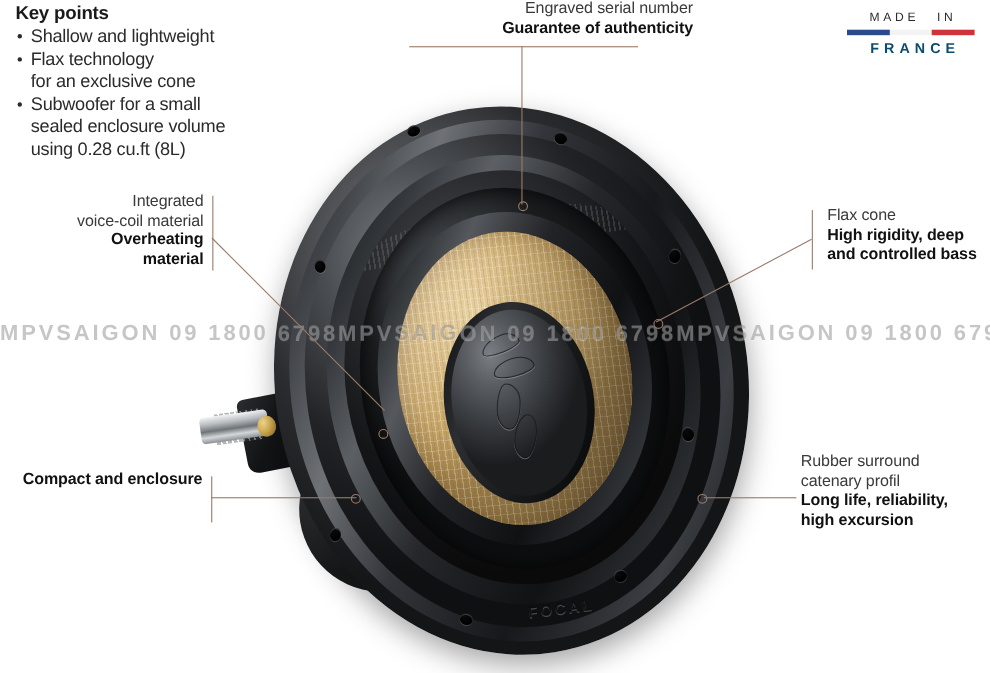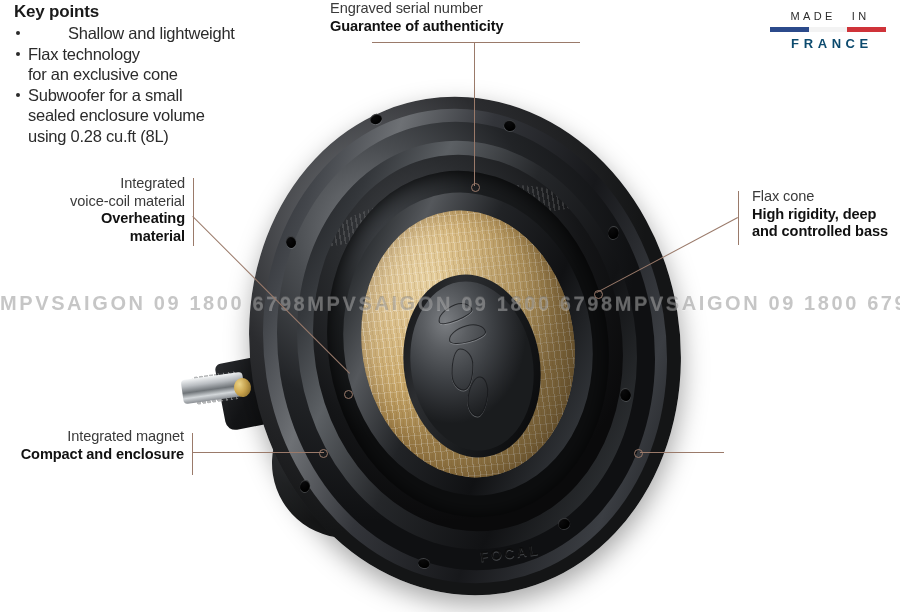--- a/index.html
+++ b/index.html
@@ -42,21 +42,21 @@
   .mif-country{
     font-size:13px;letter-spacing:4.6px;font-weight:bold;color:#0c4a6e;
     padding-left:4px;
   }
 
   
   .callout{position:absolute;}
   .callout .lead{font-size:14.6px;line-height:17.5px;color:#3a3a3a;letter-spacing:-0.1px;}
   .callout .strong{font-size:14.6px;line-height:17.5px;color:#111;font-weight:bold;letter-spacing:-0.1px;}
 
-  #callout-serial{left:330px;top:0px;width:300px;text-align:left;}
+  #callout-serial{left:330px;top:0px;width:300px;text-align:right;}
   #callout-fiberglass{left:0px;top:175px;width:185px;text-align:right;}
   #callout-magnet{left:0px;top:428px;width:184px;text-align:right;}
   #callout-flaxcone{left:752px;top:188px;width:150px;text-align:left;}
   #callout-surround{left:728px;top:412px;width:170px;text-align:left;}
 
   
   .line{position:absolute;background:#9a7a6a;}
   .line.h{height:1px;}
   .line.v{width:1px;}
   .diag{position:absolute;height:1px;background:#9a7a6a;transform-origin:0 0;}
@@ -299,21 +299,21 @@
     <span>MPVSAIGON 09 1800 6798</span>
     <span>MPVSAIGON 09 1800 6798</span>
     <span>MPVSAIGON 09 1800 6798</span>
   </div>
 
   <div id="key-points">
     <div class="kp-title">Key points</div>
     <ul>
       <li>
         <span class="bullet"></span>
-        <span style="white-space: pre-line; margin-left: 40px;">Shallow and lightweight</span>
+        <span style="white-space: pre-line;">Shallow and lightweight</span>
       </li>
       <li>
         <span class="bullet"></span>
         <span style="white-space: pre-line;">Flax technology
 for an exclusive cone</span>
       </li>
       <li>
         <span class="bullet"></span>
         <span style="white-space: pre-line;">Subwoofer for a small
 sealed enclosure volume
@@ -347,32 +347,37 @@
     <div class="lead">Integrated</div>
     <div class="lead">voice-coil material</div>
     <div class="strong">Overheating</div>
     <div class="strong">material</div>
   </div>
   <div class="line v" style="left:193px;top:178px;height:68px;"></div>
   <div class="diag" style="left:193px;top:216px;width:222px;transform:rotate(45deg);"></div>
   <div class="dot" style="left:344px;top:390px;"></div>
 
   <div class="callout" id="callout-magnet">
-    <div class="lead">Integrated magnet</div>
     <div class="strong">Compact and enclosure</div>
   </div>
   <div class="line v" style="left:192px;top:433px;height:42px;"></div>
   <div class="line h" style="left:192px;top:452px;width:132px;"></div>
   <div class="dot" style="left:319px;top:449px;"></div>
 
   <div class="callout" id="callout-flaxcone">
     <div class="lead">Flax cone</div>
     <div class="strong">High rigidity, deep</div>
     <div class="strong">and controlled bass</div>
   </div>
   <div class="line v" style="left:738px;top:191px;height:54px;"></div>
   <div class="diag" style="left:738px;top:218px;width:160px;transform:rotate(152deg);"></div>
   <div class="dot" style="left:594px;top:290px;"></div>
 
+  <div class="callout" id="callout-surround">
+    <div class="lead">Rubber surround</div>
+    <div class="lead">catenary profil</div>
+    <div class="strong">Long life, reliability,</div>
+    <div class="strong">high excursion</div>
+  </div>
   <div class="line h" style="left:640px;top:452px;width:84px;"></div>
   <div class="dot" style="left:634px;top:449px;"></div>
 
 </div>
 
 </body></html>

